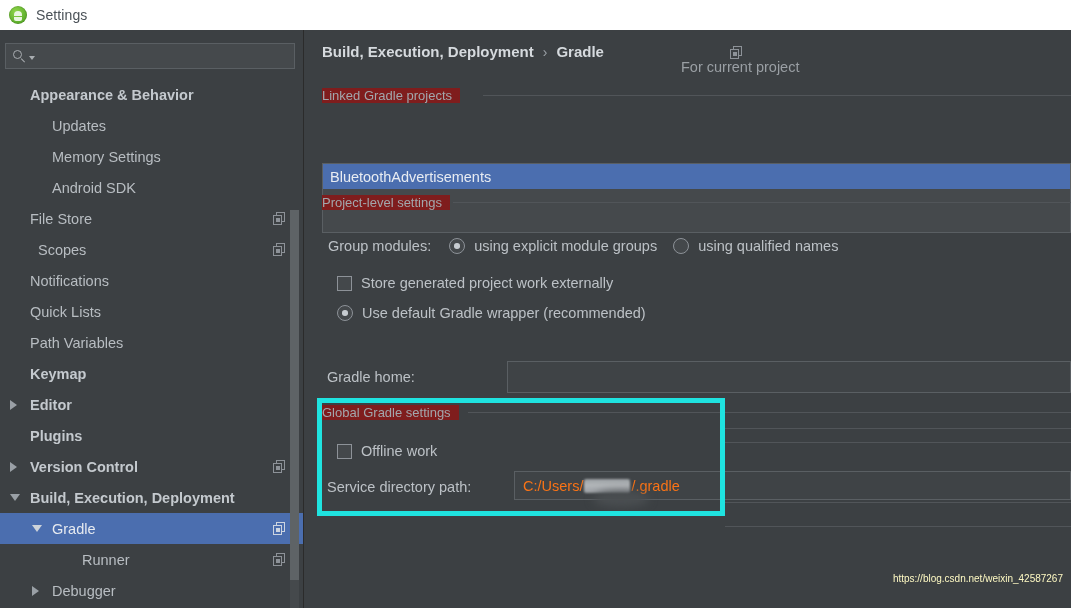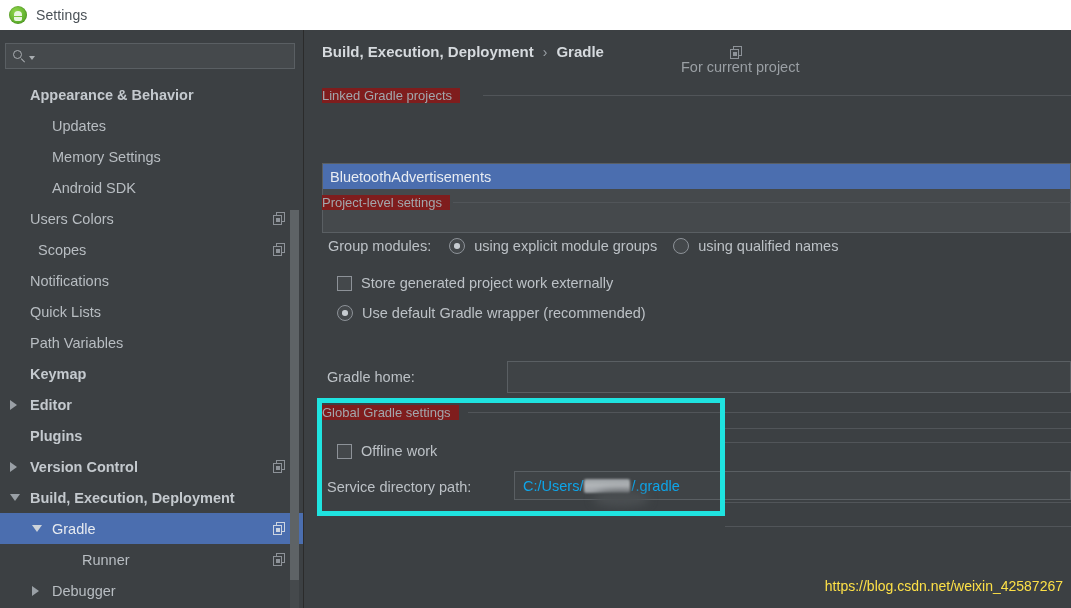--- a/index.html
+++ b/index.html
@@ -348,21 +348,21 @@
     position: absolute;
     background: #3f4346;
     border: 1px solid #5a5f63;
     box-sizing: border-box;
     display: flex;
     align-items: center;
     padding-left: 8px;
   }
   .text-field span {
     font-size: 14.5px;
-    color: #0ea5e9;
+    color: #f97316;
     white-space: nowrap;
   }
 
   .blur-block {
     display: inline-block;
     width: 46px; height: 14px;
     background: linear-gradient(180deg, #9ba0a4 0%, #b3b7ba 45%, #9ba0a4 100%);
     filter: blur(1.2px);
     vertical-align: -2px;
     margin: 0 1px;
@@ -381,23 +381,23 @@
     position: absolute;
     left: 12px; top: 368px;
     width: 408px; height: 118px;
     border: 5px solid #1fe3e0;
     box-sizing: border-box;
     pointer-events: none;
   }
 
   .watermark {
     position: absolute;
-    right: 8px; bottom: 14px;
-    font-size: 14px;
-    color: #fde047;
+    right: 8px; bottom: 24px;
+    font-size: 10px;
+    color: #fef9c3;
     white-space: nowrap;
   }
 </style>
 </head>
 <body>
 
 <div id="app">
 
   <div class="titlebar">
     <div class="app-icon"></div>
@@ -422,21 +422,21 @@
         <div class="tree-row">
           <div class="tree-label" style="margin-left: 52px;">Updates</div>
         </div>
         <div class="tree-row">
           <div class="tree-label" style="margin-left: 52px;">Memory Settings</div>
         </div>
         <div class="tree-row">
           <div class="tree-label" style="margin-left: 52px;">Android SDK</div>
         </div>
         <div class="tree-row">
-          <div class="tree-label" style="margin-left: 30px;">Users Colors</div>
+          <div class="tree-label" style="margin-left: 30px;">File Store</div>
           <div class="copy-icon">
             <div class="b"></div>
             <div class="f"></div>
           </div>
         </div>
         <div class="tree-row">
           <div class="tree-label" style="margin-left: 38px;">Scopes</div>
           <div class="copy-icon">
             <div class="b"></div>
             <div class="f"></div>

